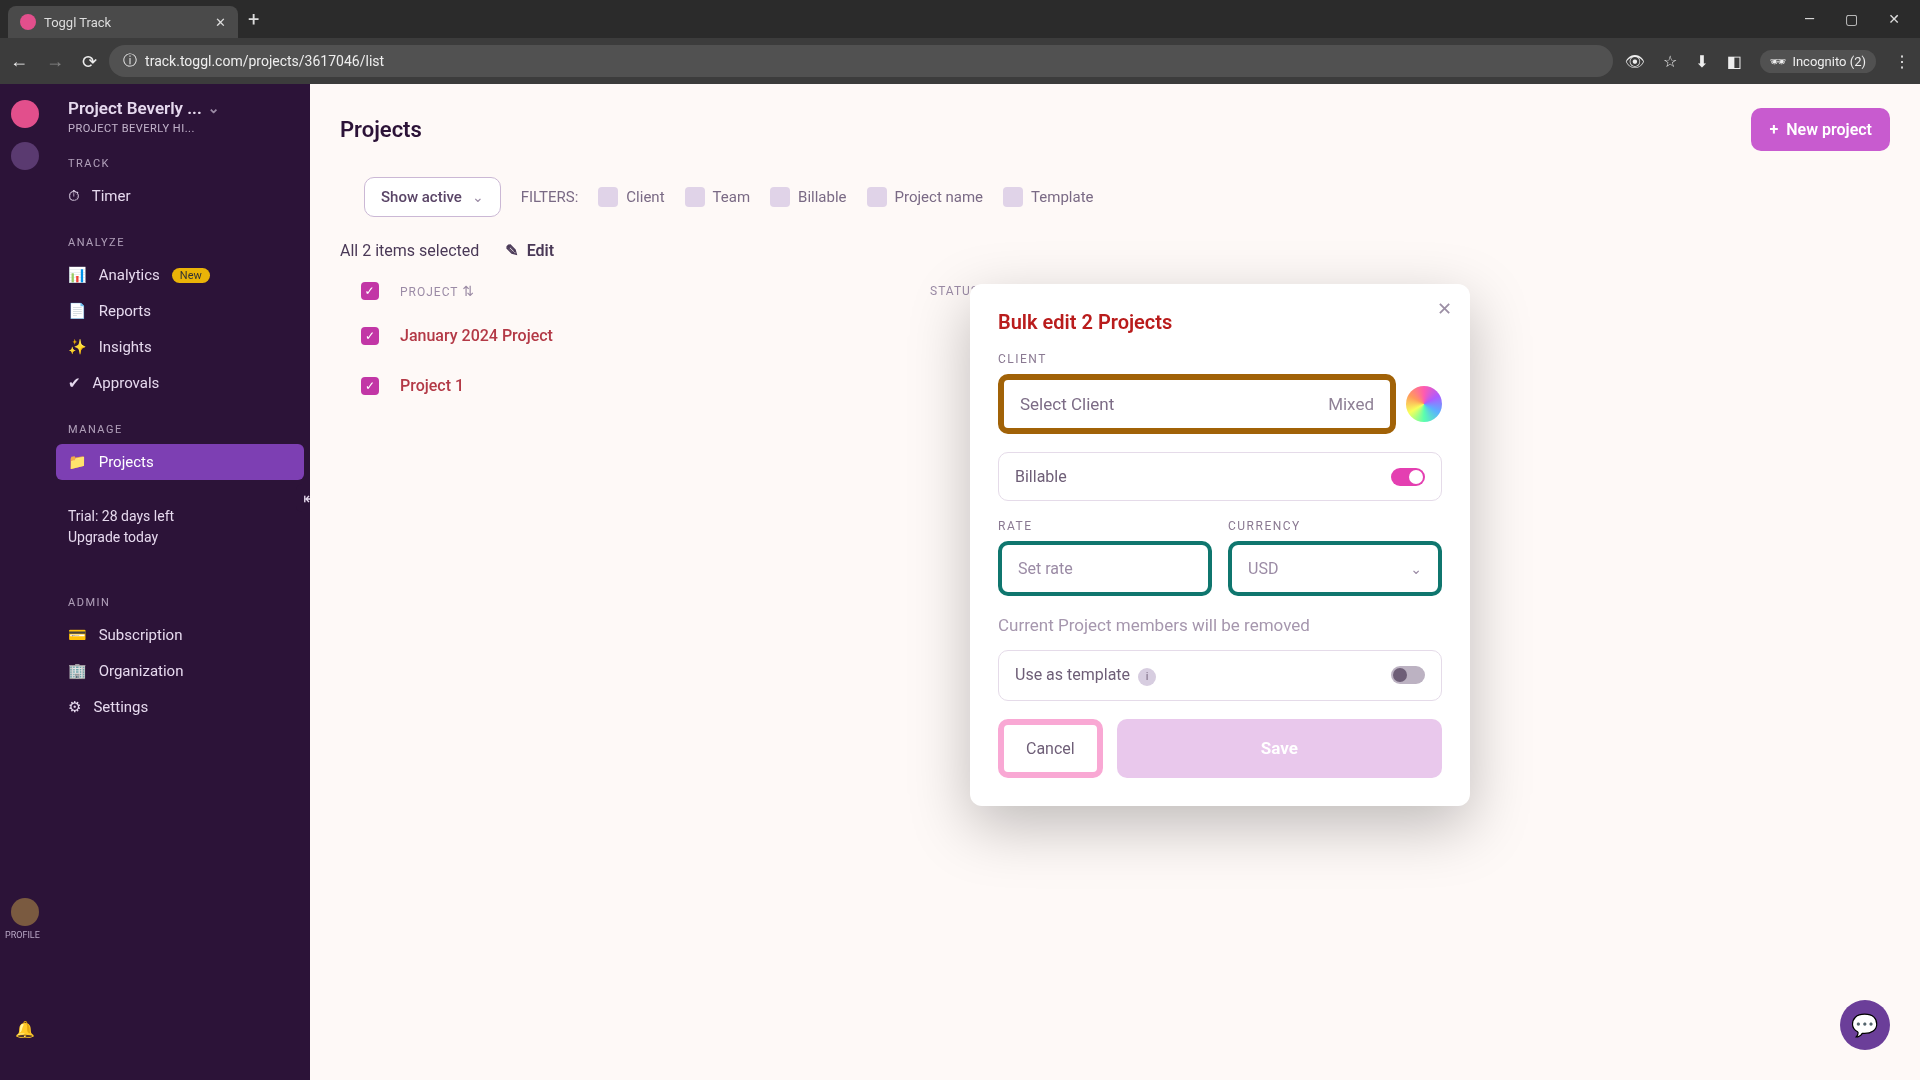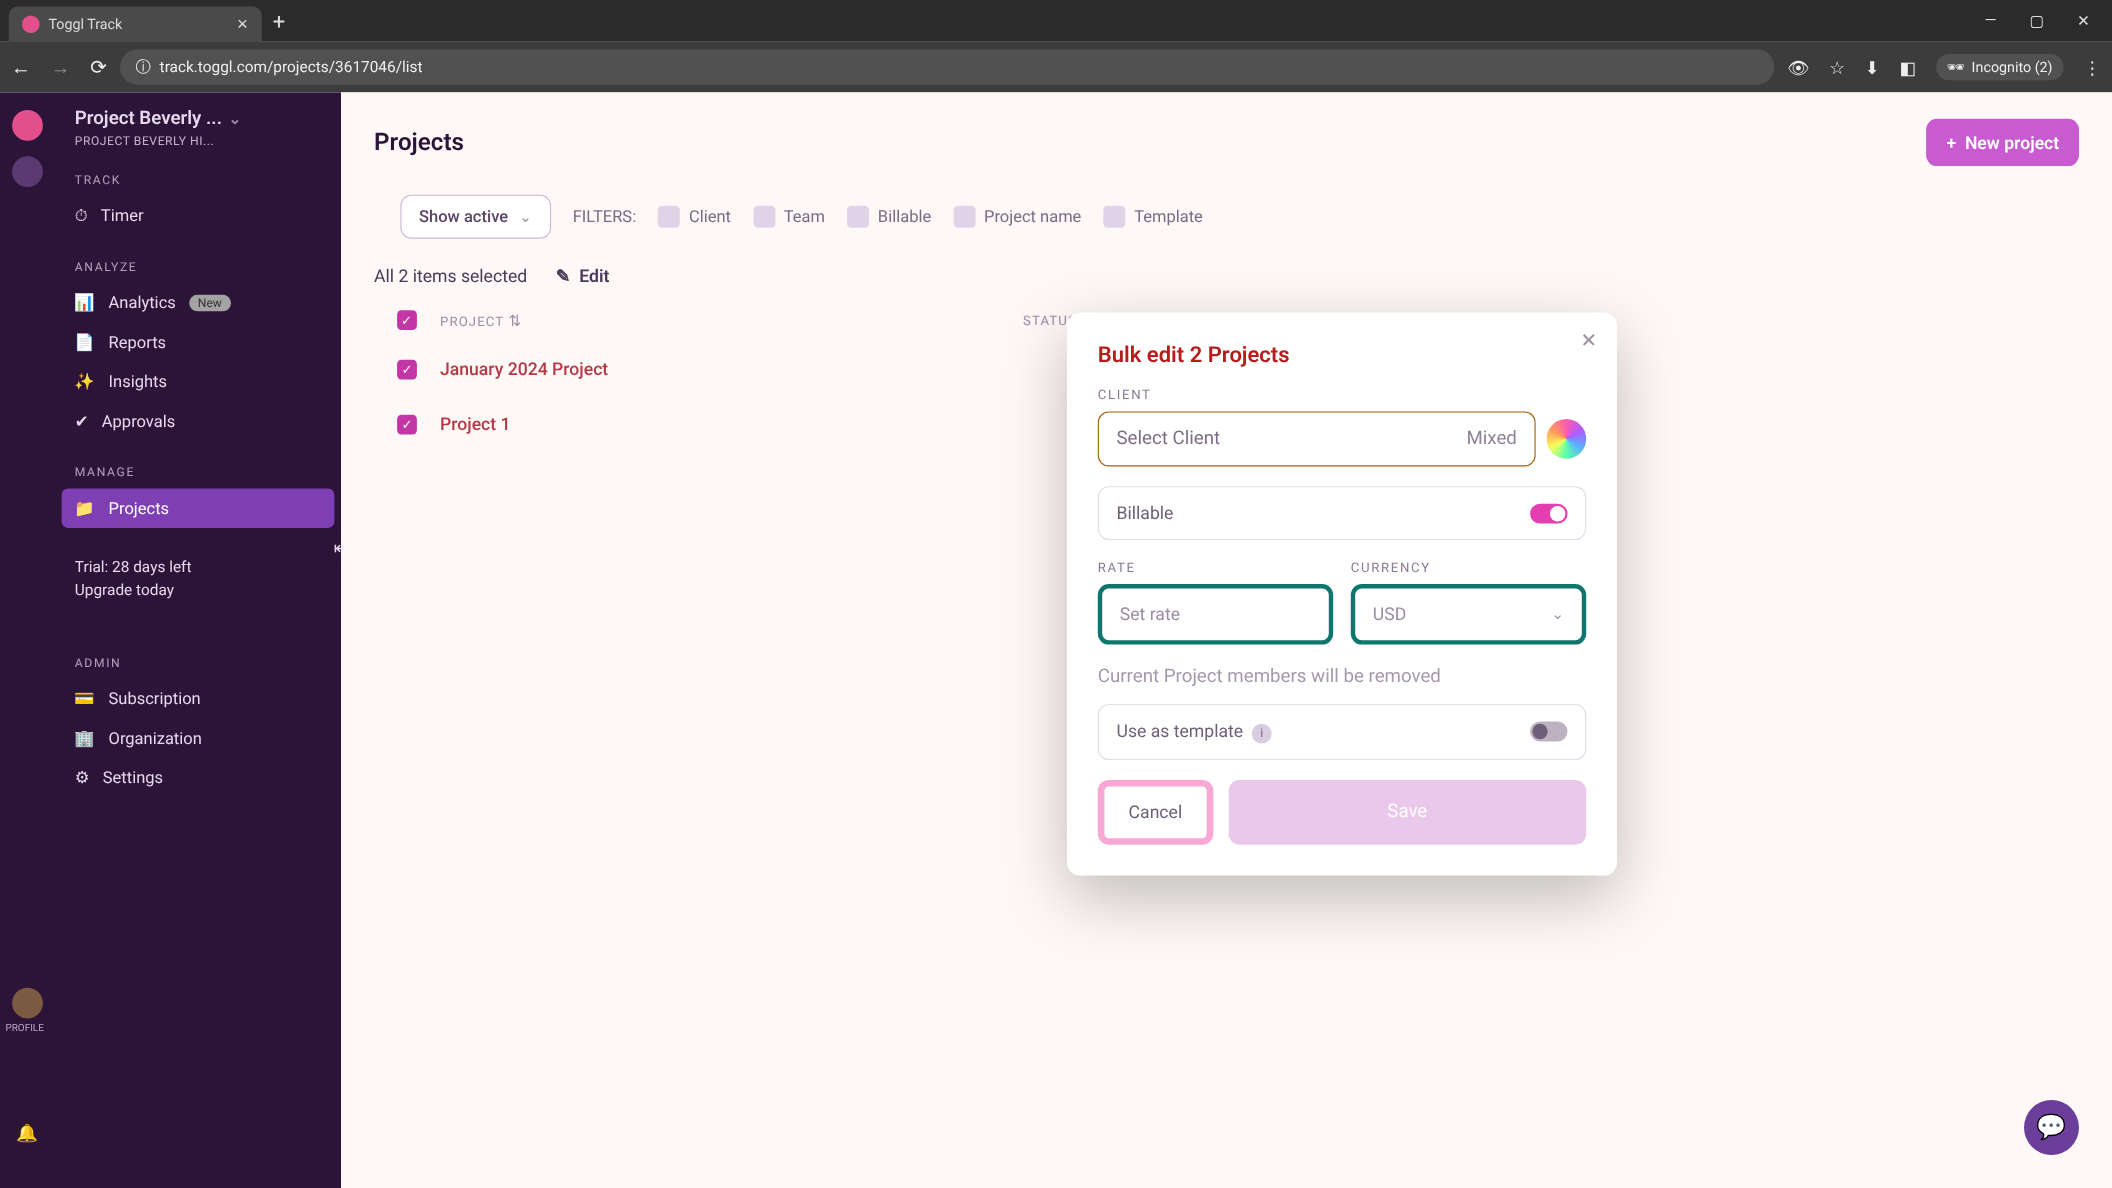--- a/index.html
+++ b/index.html
@@ -26,21 +26,21 @@
   .rail .profile { margin-top:auto; margin-bottom:80px; width:28px; height:28px; border-radius:50%; background:#7a5a40; position:relative;}
   .rail .profile-label{ position:absolute; top:32px; left:-6px; font-size:9px; color:#b9a8c6;}
   .rail .bell { width:20px;height:20px; color:#fff; margin-bottom:40px;}
 
   .sidebar { width:260px; background:#2C1338; color:#E6D9EE; padding:14px 0; position:relative;}
   .ws-header { padding:0 18px 4px 18px; display:flex; align-items:center; gap:6px; font-weight:600; font-size:17px;}
   .ws-sub { padding:0 18px; font-size:11px; letter-spacing:.5px; opacity:.8;}
   .sec-label{ font-size:11px; letter-spacing:1.5px; opacity:.7; padding:22px 18px 8px 18px;}
   .nav-item { display:flex; align-items:center; gap:12px; padding:9px 18px; font-size:15px; color:#E6D9EE; cursor:pointer;}
   .nav-item.active { background:#7D3FB3; color:#fff; border-radius:6px; margin:0 6px; padding-left:12px;}
-  .nav-badge { background:#a3a3a3; color:#333; font-size:11px; padding:1px 8px; border-radius:10px;}
+  .nav-badge { background:#eab308; color:#333; font-size:11px; padding:1px 8px; border-radius:10px;}
   .trial-box { margin:26px 18px; font-size:14px; line-height:1.5;}
   .trial-box .upgrade { }
   .collapse-handle { position:absolute; right:-14px; top:400px; width:28px; height:28px; background:#2C1338; border-radius:6px; display:flex;align-items:center;justify-content:center;}
 
   .main { flex:1; background:#FEF9F7; position:relative; padding:24px 30px; }
   .page-header { display:flex; align-items:center; justify-content:space-between;}
   .page-title { font-size:22px; font-weight:600; color:#2c1338;}
   .new-btn { background:#C85BCF; color:#fff; border:none; border-radius:10px; padding:12px 18px; font-size:16px; font-weight:600; display:flex; gap:8px; align-items:center;}
   .toolbar { margin-top:26px; display:flex; align-items:center; gap:20px; color:#7a6a85; font-size:15px;margin-left:24px;}
   .show-active{ border:1px solid #cbb8d5; background:#fff; border-radius:10px; padding:10px 16px; display:flex; gap:10px; align-items:center; color:#5a4567; font-weight:500;}
@@ -65,36 +65,36 @@
   .row .prog { width:170px; height:6px; background:#ead9ee; border-radius:3px; position:relative; margin-top:4px;}
   .row .prog .fill{ position:absolute; left:0; top:0; bottom:0; width:70%; background:#4EA24E; border-radius:3px;}
   .team{ color:#4a3957;}
 
   
   .modal { position:absolute; left:660px; top:200px; width:500px; background:#fff; border-radius:12px; box-shadow:0 20px 60px rgba(0,0,0,.25); padding:26px 28px 28px 28px;}
   .modal h2{ font-size:20px; font-weight:600; color:#b91c1c; margin-bottom:18px;}
   .modal .close{ position:absolute; right:18px; top:14px; color:#9c8fa5; font-size:18px; cursor:pointer;}
   .m-label{font-size:12px; letter-spacing:1.5px; color:#8a7992; margin-bottom:8px;}
   .client-row{ display:flex; gap:10px; align-items:center; margin-bottom:18px;}
-  .client-select{ flex:1; border:1px solid #a16207; border-radius:10px; padding:14px 16px; display:flex; justify-content:space-between; align-items:center; font-size:17px; color:#7c6c86;}
+  .client-select{ flex:1; border:6px solid #a16207; border-radius:10px; padding:14px 16px; display:flex; justify-content:space-between; align-items:center; font-size:17px; color:#7c6c86;}
   .client-select .mixed{ color:#8f8196;}
   .color-swirl{ width:36px;height:36px;border-radius:50%; background:conic-gradient(#ff5bb0,#ae5bff,#5bb0ff,#5bffae,#f7ff5b,#ff9b5b,#ff5bb0);}
   .toggle-row{ border:1px solid #e5dbe9; border-radius:10px; padding:14px 16px; display:flex; justify-content:space-between; align-items:center; font-size:16px; color:#6e5e77; margin-bottom:18px;}
   .switch{ width:34px;height:18px;border-radius:10px; background:#E43FB1; position:relative;}
   .switch.off{ background:#bcb2c2;}
   .switch .knob{ position:absolute; width:14px;height:14px; background:#fff; border-radius:50%; top:2px; right:2px;}
   .switch.off .knob{ left:2px; right:auto; background:#6e5e77;}
   .two-col{ display:flex; gap:16px; margin-bottom:18px;}
   .two-col>div{flex:1;}
   .input-box{ border:4px solid #0f766e; border-radius:10px; padding:14px 16px; font-size:16px; color:#9b8ba5; display:flex; justify-content:space-between; align-items:center;}
   .team-row{ border:1px solid #e5dbe9; border-radius:10px; padding:14px 16px; display:flex; justify-content:space-between; align-items:center; font-size:17px; color:#6e5e77; margin-bottom:10px;}
   .note{ font-size:17px; color:#a697ae; line-height:1.3; margin-bottom:14px;}
   .btn-row{ display:flex; gap:14px;}
   .btn-cancel{ border:6px solid #f9a8d4; background:#fff; color:#6e5e77; border-radius:10px; padding:14px 22px; font-size:16px;}
-  .btn-save{ flex:1; background:#E9C8EC; color:#fff; border:none; border-radius:10px; padding:14px; font-size:17px; font-weight:400;}
+  .btn-save{ flex:1; background:#E9C8EC; color:#fff; border:none; border-radius:10px; padding:14px; font-size:17px; font-weight:700;}
   .info-dot{ width:18px;height:18px;border-radius:50%;background:#d7cde0;display:inline-flex;align-items:center;justify-content:center;font-size:11px;color:#7a6a82;margin-left:8px;}
   .chev{font-size:14px;color:#9b8ba5;}
 
   .help-bubble{ position:fixed; right:30px; bottom:30px; width:50px;height:50px;border-radius:50%; background:#6B3E99; display:flex;align-items:center;justify-content:center;color:#fff;font-size:22px;}
 </style>
 </head>
 <body>
 
 <div class="browser-chrome">
   <div class="tab">

